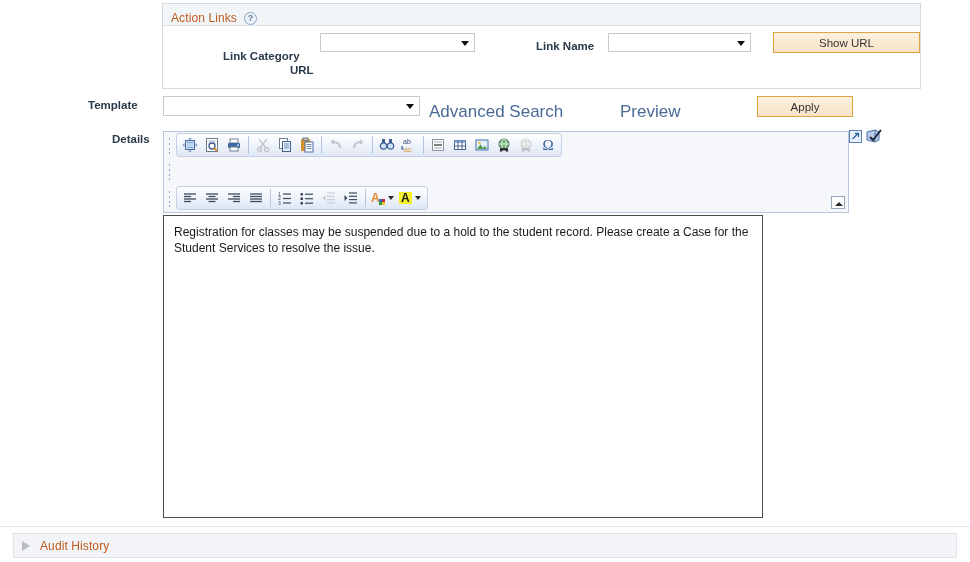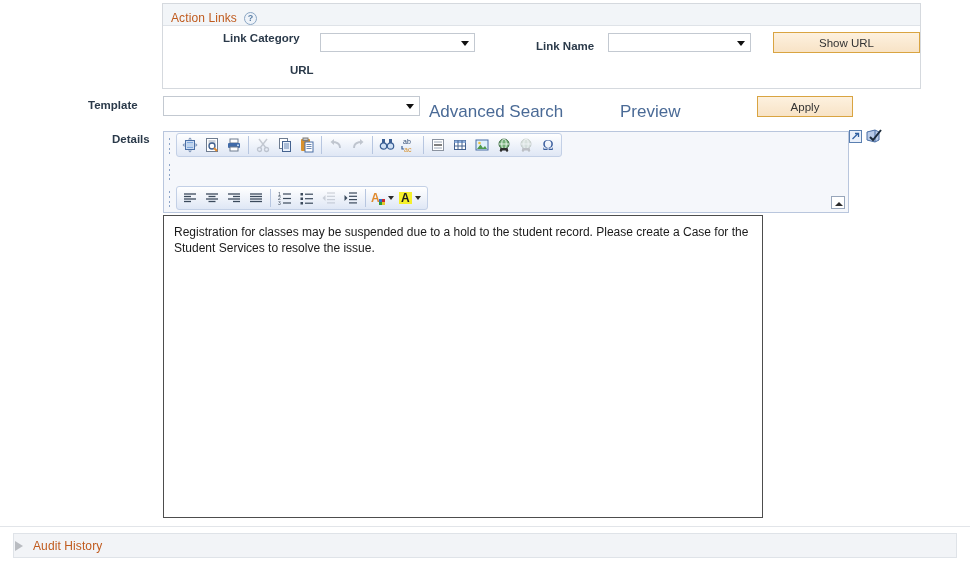--- a/index.html
+++ b/index.html
@@ -228,21 +228,21 @@
 
   
   .audit-bar {
     position: absolute;
     left: 13px; top: 533px;
     width: 944px; height: 25px;
     background: #f2f4f7;
     border: 1px solid #dfe3e8;
     display: flex;
     align-items: center;
-    padding-left: 1px;
+    padding-left: 8px;
     cursor: pointer;
   }
   .tri-collapsed {
     width: 0; height: 0;
     border-top: 5px solid transparent;
     border-bottom: 5px solid transparent;
     border-left: 8px solid #b9bcc1;
     margin-right: 10px;
   }
   .hr-sep {
@@ -255,21 +255,21 @@
 </head>
 <body>
 
 <div class="action-links-box">
   <div class="action-links-header">
     <span class="group-title">Action Links</span>
     <span class="help-icon">?</span>
   </div>
 
   <div style="position:absolute; left:0; top:28px; width:100%; height:24px;">
-    <span class="fld-label" style="position:absolute; left:60px; top:0;text-align:center;">Link Category</span>
+    <span class="fld-label" style="position:absolute; left:60px; top:18px;text-align:center;">Link Category</span>
     <span class="sel-wrap" style="position:absolute; left:157px; top:1px;">
       <select class="pt-select" style="width:155px;"></select>
     </span>
 
     <span class="fld-label" style="position:absolute; left:373px; top:8px;">Link Name</span>
     <span class="sel-wrap" style="position:absolute; left:445px; top:1px;">
       <select class="pt-select" style="width:143px;"></select>
     </span>
 
     <button class="ps-button" style="position:absolute; left:610px; top:0px; width:147px; height:21px;">Show URL</button>

